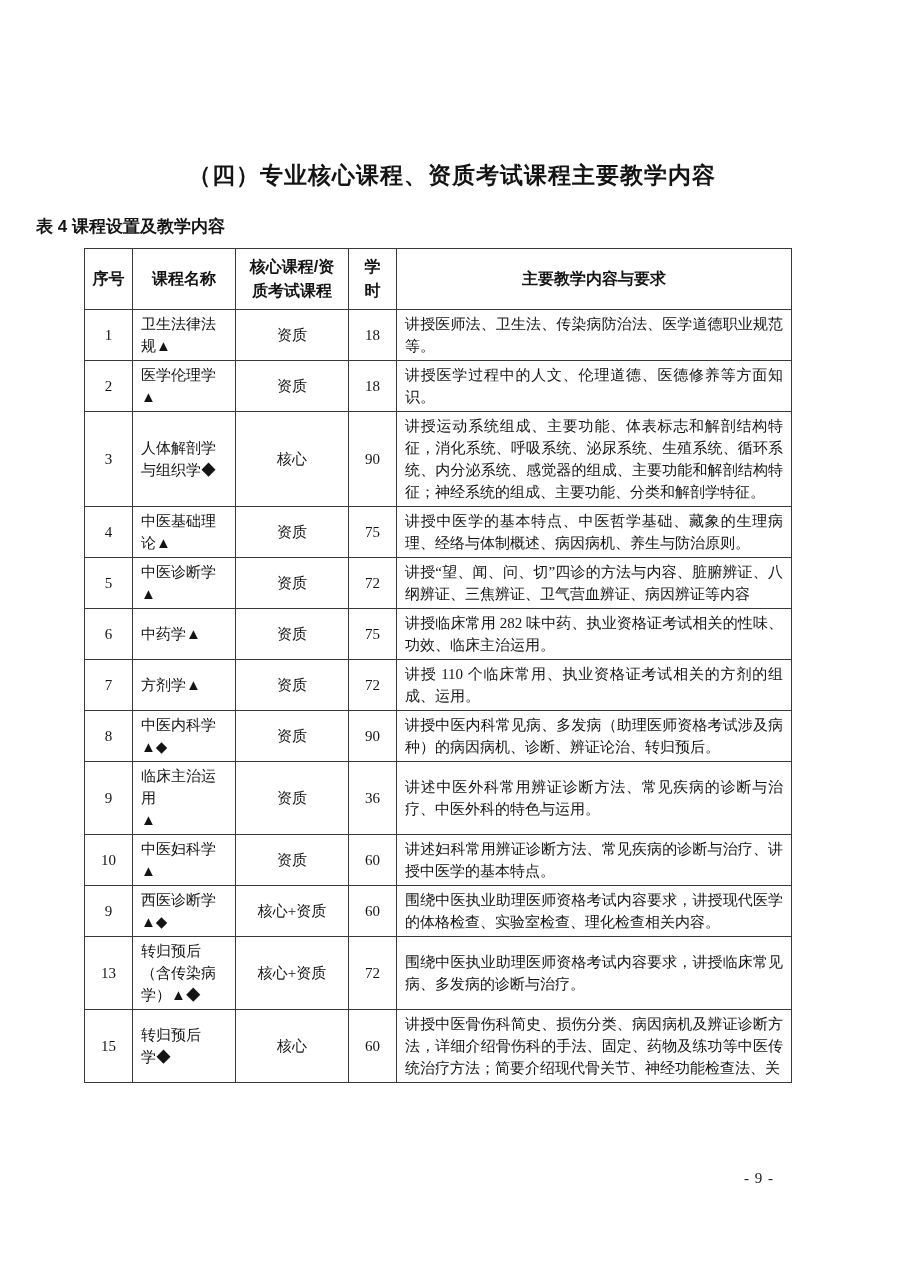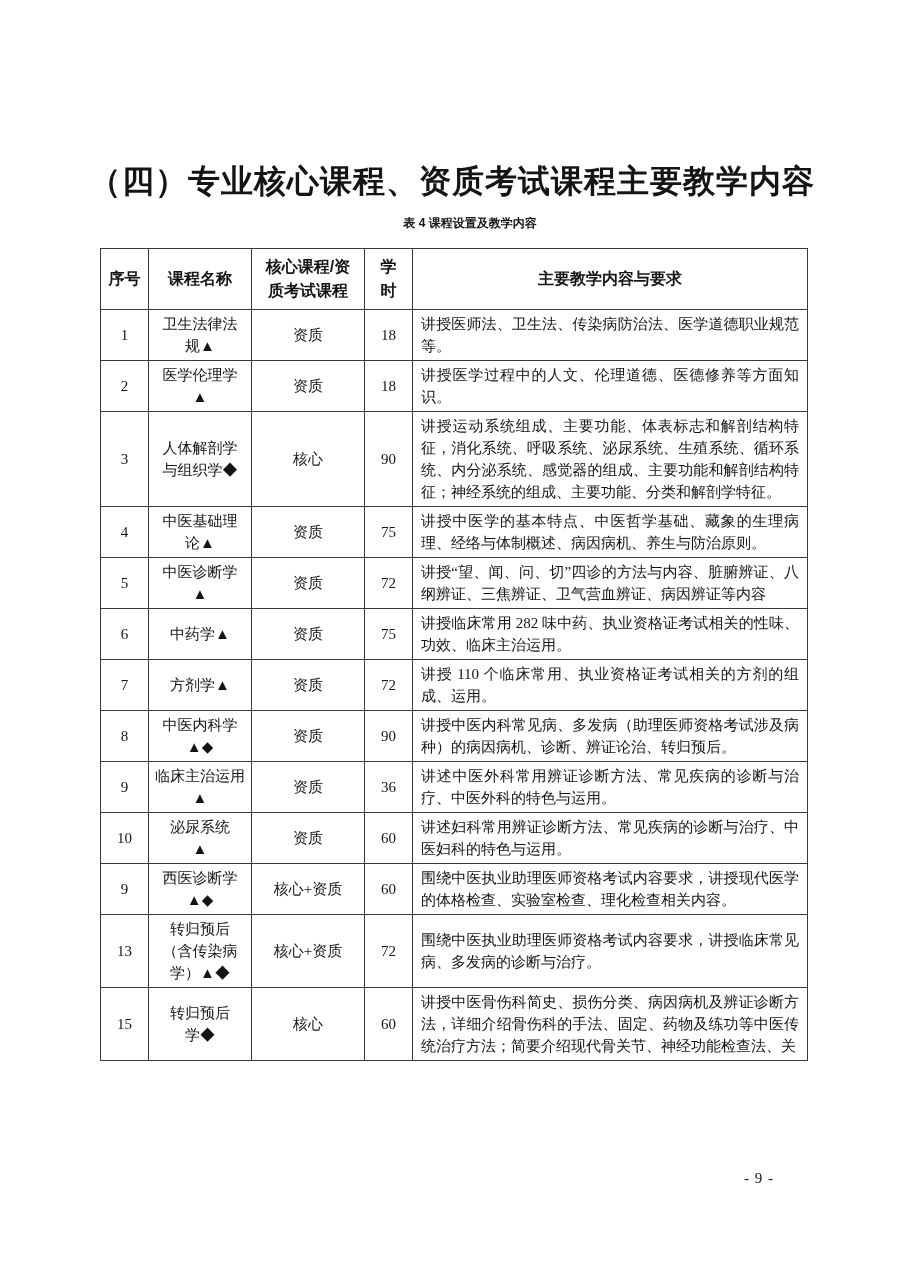--- a/index.html
+++ b/index.html
@@ -10,37 +10,36 @@
     color: #141414;
     font-family: "Liberation Serif", serif;
     position: relative;
     overflow: hidden;
   }
   .page { position: absolute; inset: 0; }
   .doc-title {
     position: absolute;
     top: 160px; left: 0; width: 100%;
     text-align: center;
-    font-size: 32px;
+    font-size: 23px;
     font-weight: bold;
     letter-spacing: 1px;
     font-family: "Liberation Serif", serif;
   }
   .table-caption {
     position: absolute;
     top: 215px; left: 0; width: 100%;
-    text-align: center;
-    font-size: 12px;
+    font-size: 17px;
     font-weight: bold;
     font-family: "Liberation Sans", sans-serif;
     padding-left: 36px;
   }
   table.course-table {
     position: absolute;
-    top: 248px; left: 100px;
+    top: 248px; left: 84px;
     width: 707px;
     border-collapse: collapse;
     table-layout: fixed;
   }
   .course-table th, .course-table td {
     border: 1px solid #3a3a3a;
     vertical-align: middle;
   }
   .course-table th {
     font-family: "Liberation Sans", sans-serif;
@@ -50,21 +49,21 @@
     padding: 6px 2px;
     line-height: 24px;
     white-space: pre-line;
   }
   .course-table td {
     font-size: 15px;
     line-height: 22px;
     padding: 3px 4px;
   }
   td.cell-center { text-align: center; }
-  td.cell-course { text-align: center; white-space: pre-line; padding: 3px 0; }
+  td.cell-course { white-space: pre-line; padding: 3px 8px; }
   td.cell-content { text-align: left; padding: 3px 8px; text-align: justify; }
   .page-number {
     position: absolute;
     top: 1170px; left: 744px;
     font-size: 15px;
     letter-spacing: 1px;
     font-family: "Liberation Serif", serif;
   }
 </style>
 </head>
@@ -161,25 +160,25 @@
         <tr>
           <td class="cell-center">9</td>
           <td class="cell-course">临床主治运用
 ▲</td>
           <td class="cell-center">资质</td>
           <td class="cell-center">36</td>
           <td class="cell-content">讲述中医外科常用辨证诊断方法、常见疾病的诊断与治疗、中医外科的特色与运用。</td>
         </tr>
         <tr>
           <td class="cell-center">10</td>
-          <td class="cell-course">泌尿系统
+          <td class="cell-course">中医妇科学
 ▲</td>
           <td class="cell-center">资质</td>
           <td class="cell-center">60</td>
-          <td class="cell-content">讲述妇科常用辨证诊断方法、常见疾病的诊断与治疗、中医妇科的特色与运用。</td>
+          <td class="cell-content">讲述妇科常用辨证诊断方法、常见疾病的诊断与治疗、讲授中医学的基本特点。</td>
         </tr>
         <tr>
           <td class="cell-center">9</td>
           <td class="cell-course">西医诊断学
 ▲◆</td>
           <td class="cell-center">核心+资质</td>
           <td class="cell-center">60</td>
           <td class="cell-content">围绕中医执业助理医师资格考试内容要求，讲授现代医学的体格检查、实验室检查、理化检查相关内容。</td>
         </tr>
         <tr>

